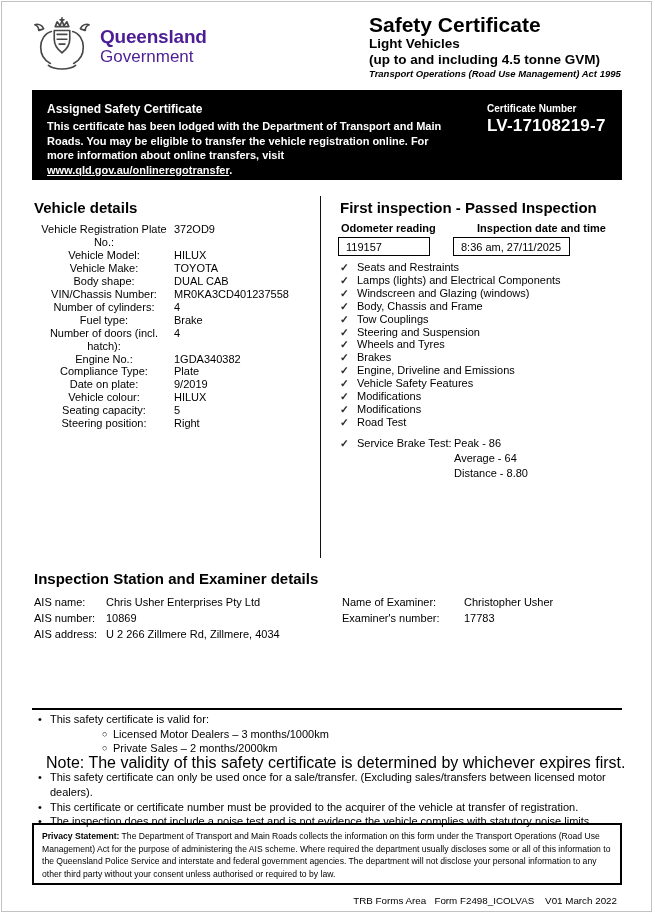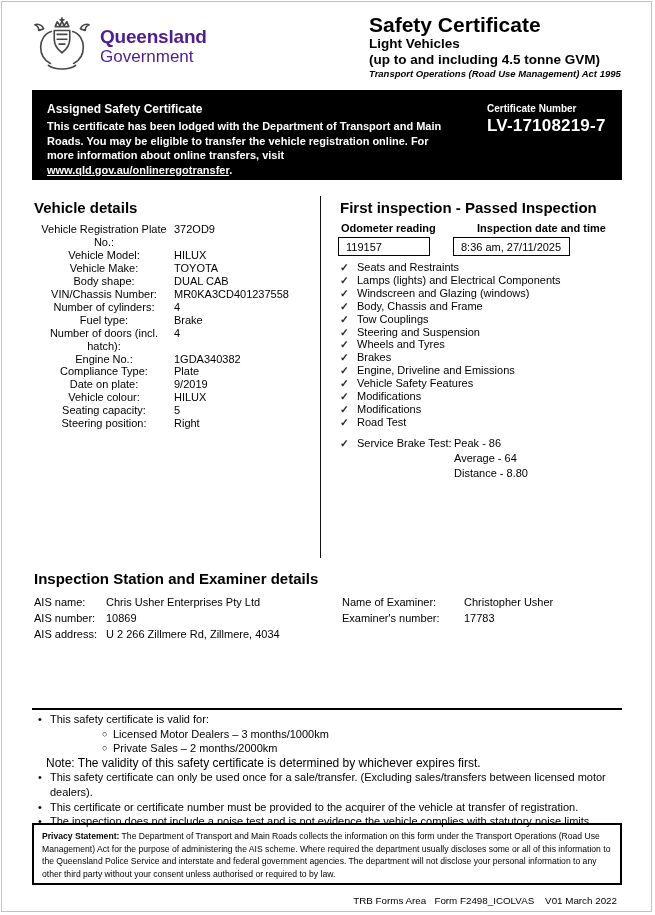--- a/index.html
+++ b/index.html
@@ -56,21 +56,21 @@
   .station-left .st-label{width:72px;flex-shrink:0;}
   .station-right .st-label{width:122px;flex-shrink:0;}
 
   
   .divider{position:absolute;left:30px;top:706px;width:590px;border-top:2px solid #000;}
   .notes{position:absolute;left:30px;top:710px;width:600px;}
   .note-line{display:flex;font-size:11px;line-height:14.6px;}
   .bullet{width:12px;flex-shrink:0;text-align:left;padding-left:6px;box-sizing:content-box;}
   .sub-line{padding-left:70px;}
   .sub-bullet{width:11px;flex-shrink:0;font-size:9px;line-height:14.6px;}
-  .note-indent{padding-left:14px;font-size:12px;text-align:right;}
+  .note-indent{padding-left:14px;font-size:16px;text-align:right;}
 
   
   .privacy-box{position:absolute;left:30px;top:821px;width:590px;height:62px;border:2px solid #000;box-sizing:border-box;padding:5px 8px;font-size:8.6px;line-height:12.6px;overflow:hidden;}
 
   
   .footer{position:absolute;left:30px;top:893px;width:585px;text-align:right;font-size:9.8px;white-space:pre;}
 </style>
 </head>
 <body>
 

